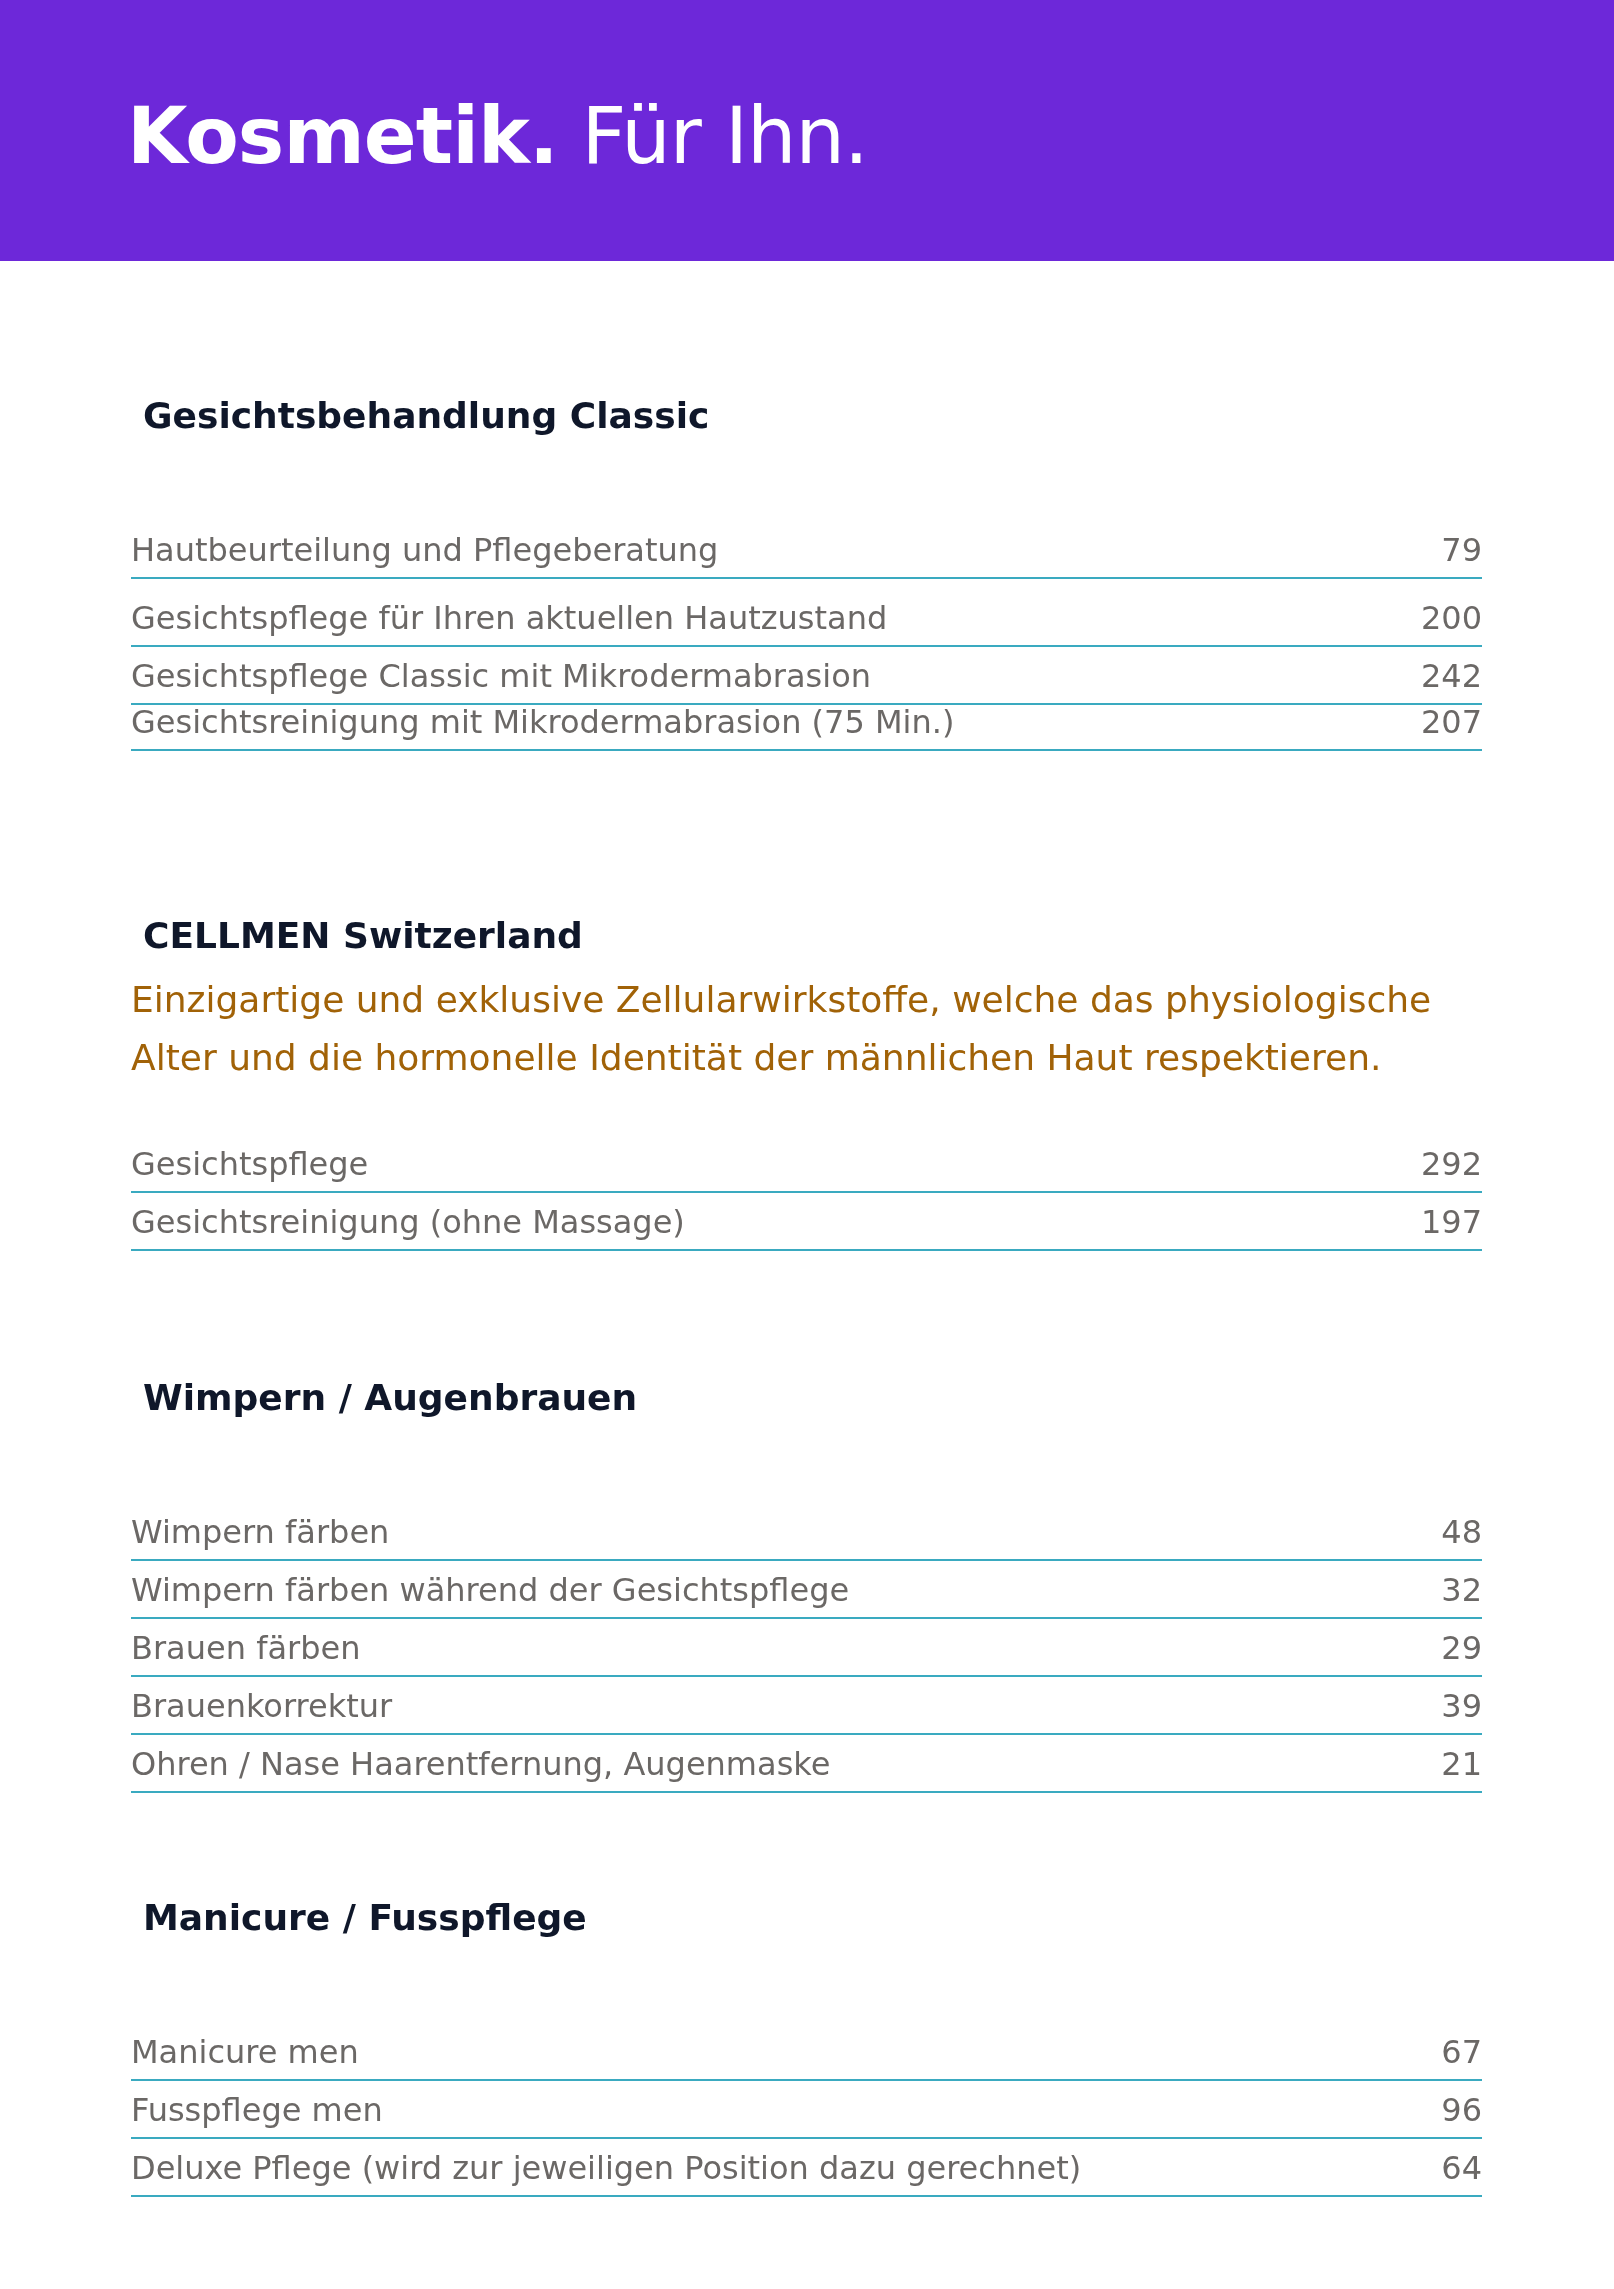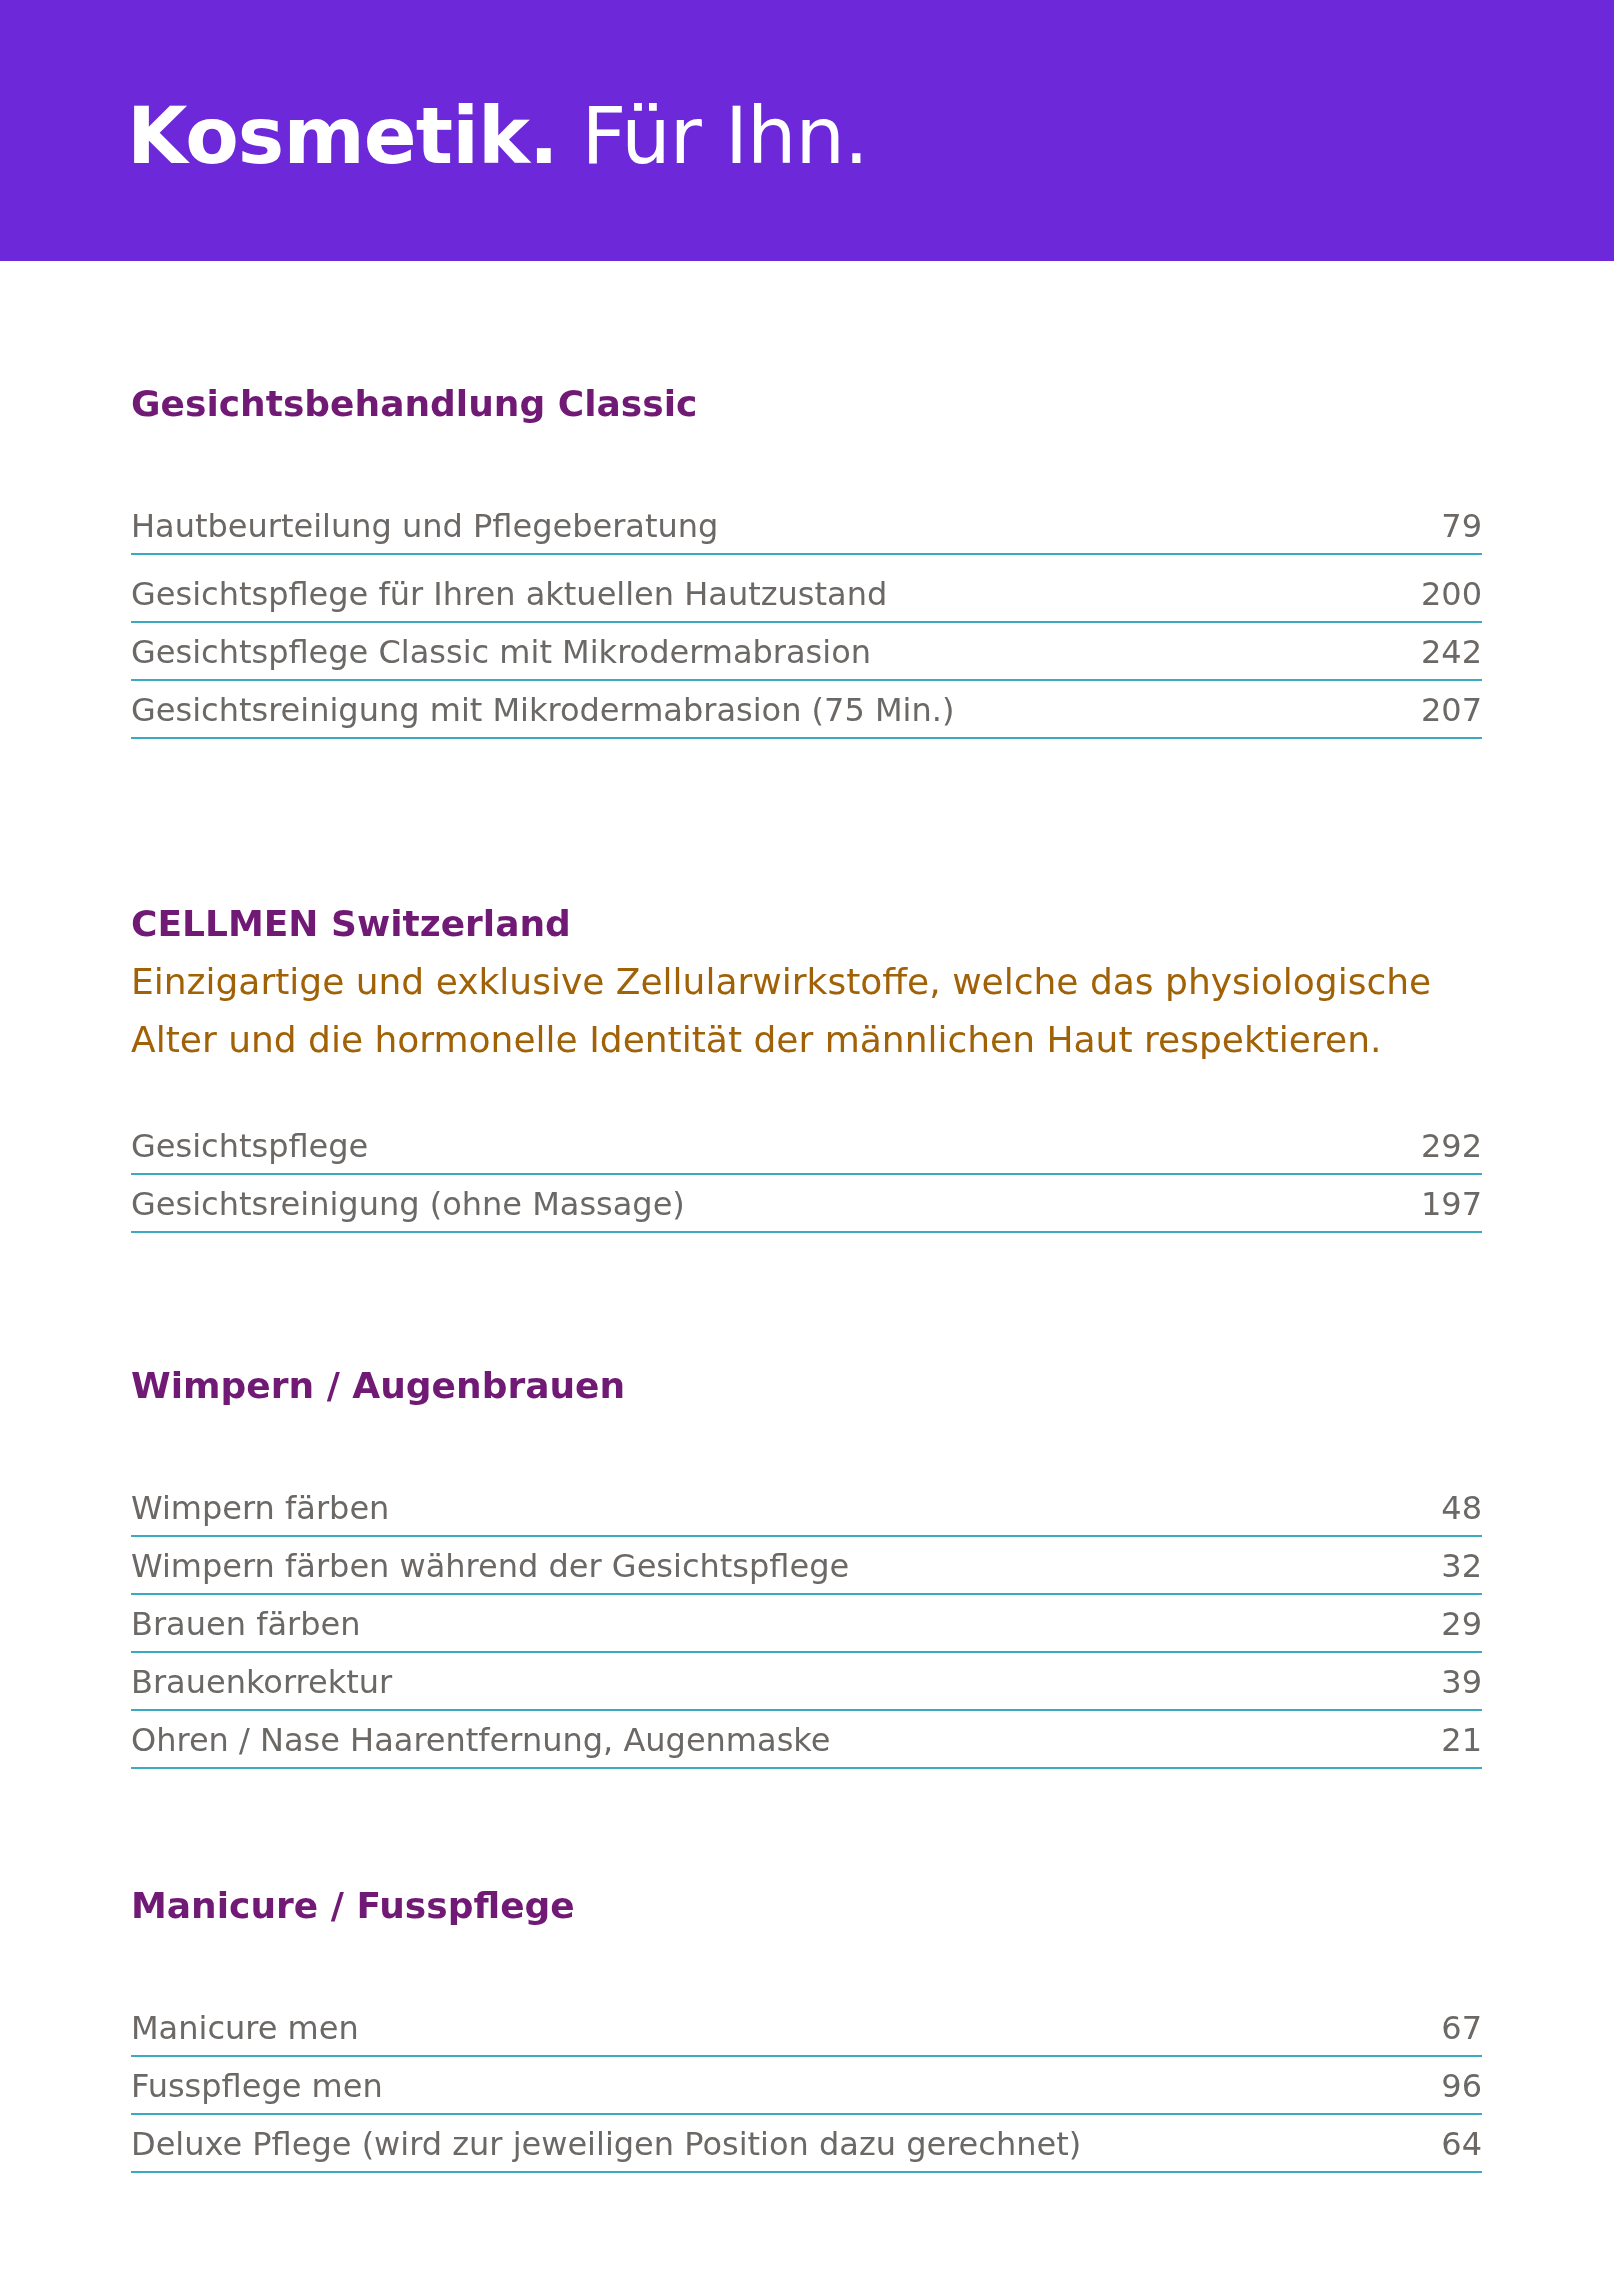--- a/index.html
+++ b/index.html
@@ -13,22 +13,22 @@
     background:#6d28d9;
   }
   .title {
     position:absolute; left:127px; top:85px; font-size:78px; line-height:102px;
     color:#ffffff; letter-spacing:-0.9px; white-space:nowrap;
   }
   .title .bold { font-weight:bold; }
   .title .light { font-weight:normal; }
   .section { position:absolute; left:131px; width:1351px; }
   .sec-title {
-    color:#701a75; font-weight:bold; font-size:36px; line-height:46px;
-    margin:0; white-space:nowrap;
+    color:#0f172a; font-weight:bold; font-size:36px; line-height:46px;
+    margin:12px; white-space:nowrap;
   }
   .desc { font-size:36px; line-height:58px; color:#a16207; white-space:nowrap; }
   .row {
     display:flex; justify-content:space-between; align-items:flex-end;
     height:55px; border-bottom:2.3px solid #3aaac0; font-size:32px; line-height:46px;
     box-sizing:border-box; padding-bottom:3.7px;
   }
   .row .name { white-space:nowrap; }
   .row .price { text-align:right; }
 </style>
@@ -50,21 +50,21 @@
       <span class="price">79</span>
     </div>
   <div class="row" style="height:68px;">
       <span class="name">Gesichtspflege für Ihren aktuellen Hautzustand</span>
       <span class="price">200</span>
     </div>
   <div class="row" style="height:58px;">
       <span class="name">Gesichtspflege Classic mit Mikrodermabrasion</span>
       <span class="price">242</span>
     </div>
-  <div class="row" style="height:58px;">
+  <div class="row" style="height:46px;">
       <span class="name">Gesichtsreinigung mit Mikrodermabrasion (75 Min.)</span>
       <span class="price">207</span>
     </div>
 </div>
 
 <div class="section" style="top:901px;">
   <h2 class="sec-title">CELLMEN Switzerland</h2>
   <div class="desc" style="margin-top:5.5px;">Einzigartige und exklusive Zellularwirkstoffe, welche das physiologische</div>
   <div class="desc">Alter und die hormonelle Identität der männlichen Haut respektieren.</div>
   <div style="height:48px;"></div>

